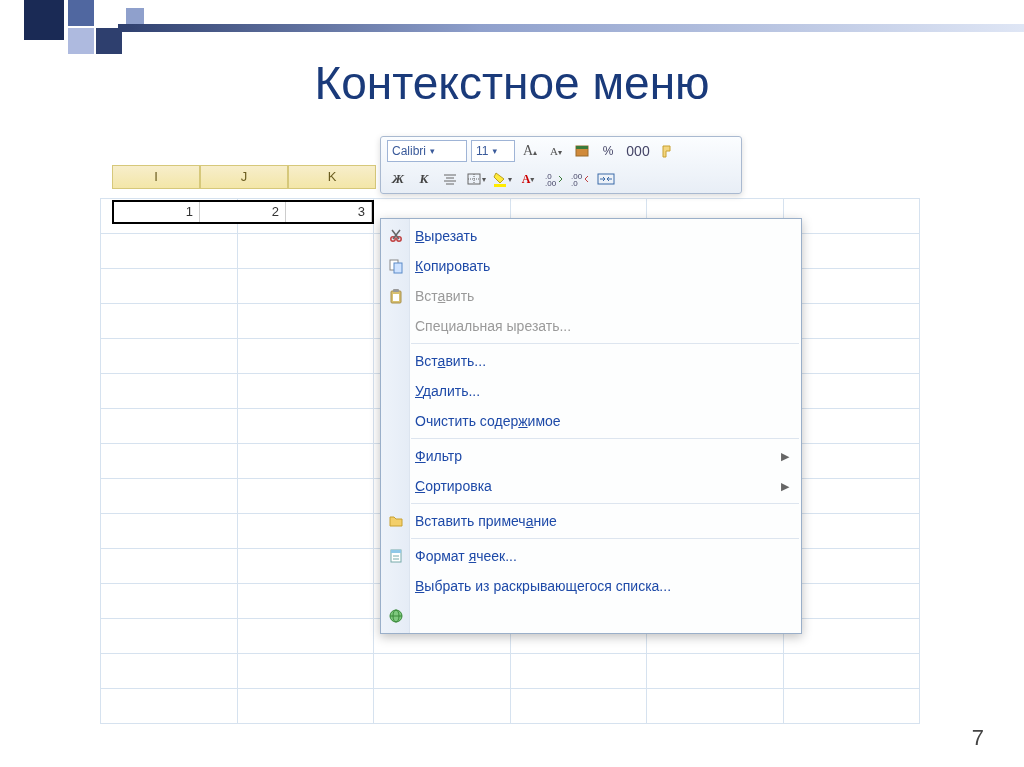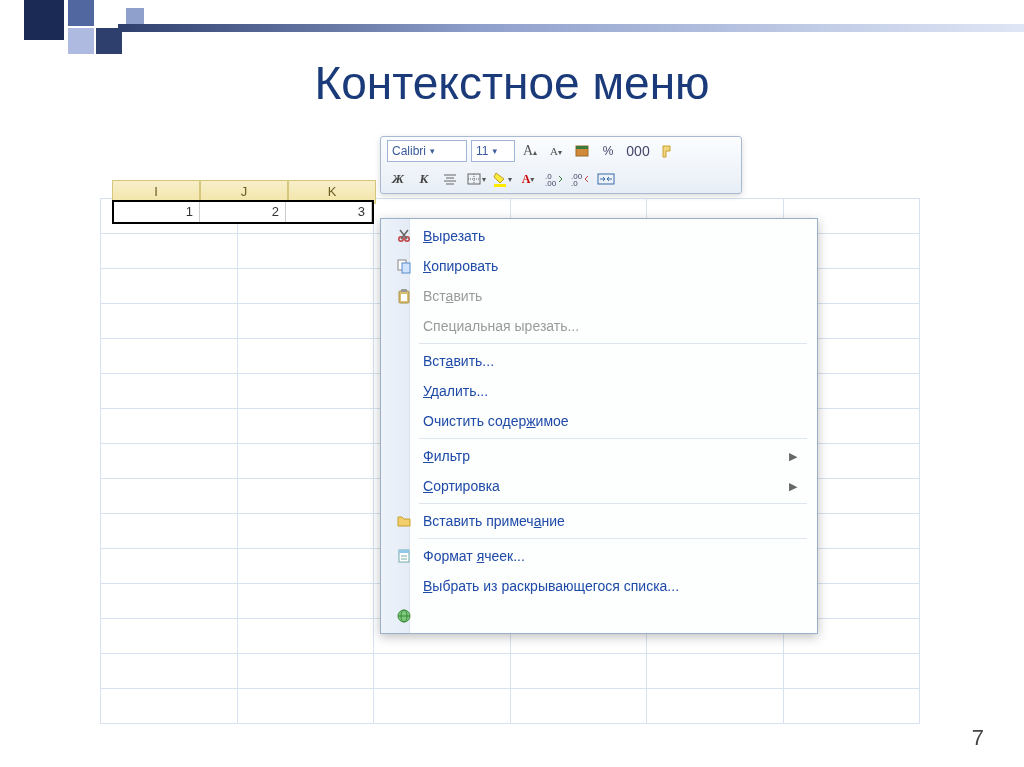--- a/index.html
+++ b/index.html
@@ -22,33 +22,33 @@
   .slide-title{position:absolute;top:56px;left:0;right:0;text-align:center;font-size:46px;font-weight:normal;color:var(--navy)}
   
   .pagenum{position:absolute;right:40px;bottom:16px;font-size:22px;color:#444}
   
   .shot{position:absolute;left:100px;top:136px;width:820px;height:560px}
   
   .grid{position:absolute;left:0;top:62px;right:0;bottom:0}
   .grid table{border-collapse:collapse;width:100%;height:100%}
   .grid td{border:1px solid var(--gridline);height:32px}
   
-  .hdrs{position:absolute;left:12px;top:44px}
+  .hdrs{position:absolute;left:12px;top:29px}
   .colh{display:inline-block;width:86px;height:22px;line-height:22px;text-align:center;background:linear-gradient(#f7eecb,#f3e6a8);border:1px solid #d6c87a;color:#6b5d20;font-size:13px;font-family:"Segoe UI",Arial}
   .selrow{position:absolute;left:12px;top:64px;border:2px solid #000}
   .cell{display:inline-block;width:86px;height:20px;line-height:20px;text-align:right;padding-right:6px;background:#fff;border-right:1px solid #ccc;font-size:13px;color:#333;box-sizing:border-box}
   
   .mini{position:absolute;left:280px;top:0;width:360px;height:56px;background:linear-gradient(#fbfdff,#e8eef6);border:1px solid #a9b9d0;border-radius:3px;box-shadow:0 2px 6px rgba(0,0,0,.15);font-size:12px}
   .mini .row{display:flex;align-items:center;gap:4px;height:28px;padding:0 6px}
   .combo{display:flex;align-items:center;height:20px;background:#fff;border:1px solid #9fb4d6;padding:0 4px;font-size:12px;color:#3a5a9a}
   .combo .dd{margin-left:4px;color:#3a5a9a;font-size:9px}
   .tbtn{display:flex;align-items:center;justify-content:center;width:22px;height:22px;border-radius:2px;color:#555}
   .tbtn svg{display:block}
   
-  .ctx{position:absolute;left:280px;top:82px;width:420px;background:#fdfefe;border:1px solid #9aafc9;box-shadow:0 3px 10px rgba(0,0,0,.25);padding:2px 8px}
+  .ctx{position:absolute;left:280px;top:82px;width:420px;background:#fdfefe;border:1px solid #9aafc9;box-shadow:0 3px 10px rgba(0,0,0,.25);padding:2px 0}
   .mi{display:flex;align-items:center;height:30px;font-size:14px;color:var(--menu-blue)}
   .mi.disabled{color:var(--disabled)}
   .mi .ic{width:30px;display:flex;justify-content:center;align-items:center}
   .mi .lab{flex:1;padding-left:4px}
   .mi .arw{width:20px;color:#666;font-size:11px}
   .msep{height:1px;margin:2px 2px 2px 30px;background:#dde5ef}
   .iconstrip{position:absolute;left:0;top:0;bottom:0;width:28px;background:linear-gradient(to right,#eef3fa,#e5ecf6);border-right:1px solid #dce4ef}
   .ctx-inner{position:relative}
   .u{text-decoration:underline}
 </style>

